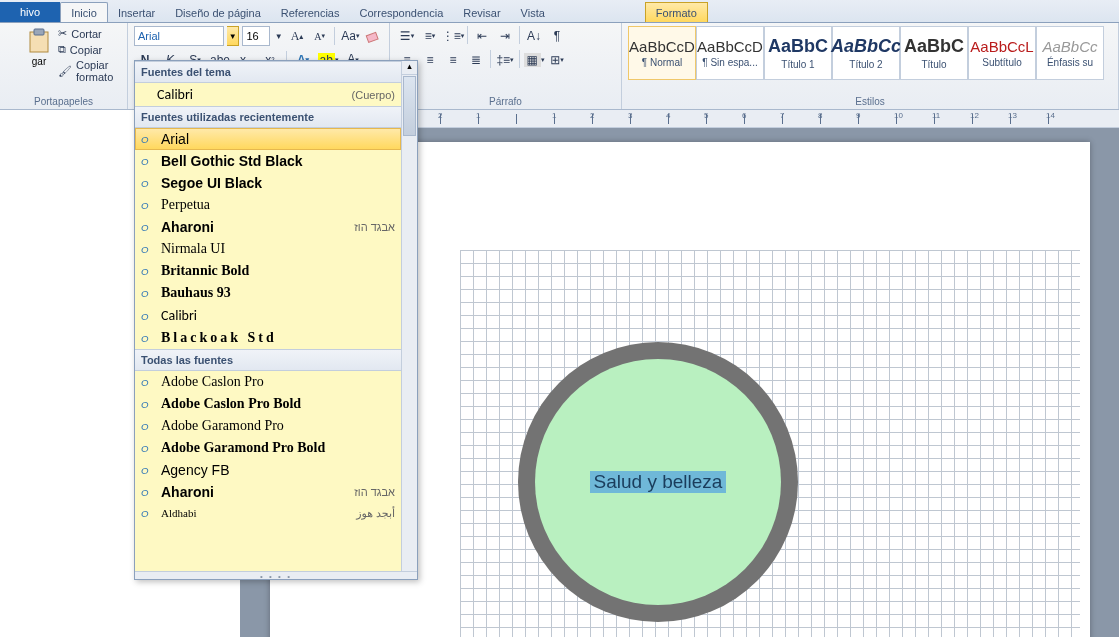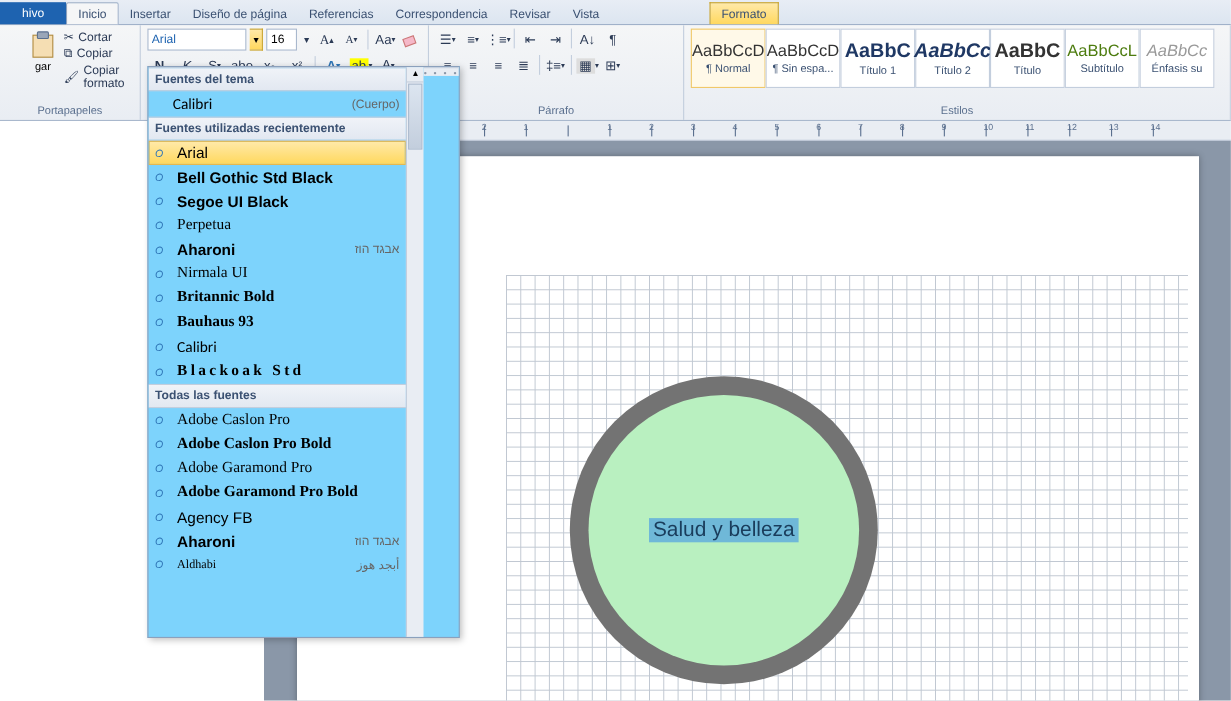--- a/index.html
+++ b/index.html
@@ -50,21 +50,21 @@
 .page { position: absolute; left: 30px; top: 14px; width: 820px; height: 1000px; background: #fff; box-shadow: 0 0 6px rgba(0,0,0,.3); }
 .grid-area { position: absolute; left: 190px; top: 108px; width: 620px; height: 520px;
   background-image: linear-gradient(#bfc7d1 1px, transparent 1px), linear-gradient(90deg, #bfc7d1 1px, transparent 1px);
   background-size: 13px 13px; }
 .shape-wrap { position: absolute; left: 248px; top: 200px; width: 280px; height: 280px; }
 .ring { width: 100%; height: 100%; border-radius: 50%; background: #737373; display: flex; align-items: center; justify-content: center; }
 .inner { width: 88%; height: 88%; border-radius: 50%; background: #b9f0c0; display: flex; align-items: center; justify-content: center; }
 .shape-text { background: #6fb8d8; color: #1a3d5c; font-size: 19px; padding: 0 4px; font-family: Arial; }
 
 
-.font-dd { position: absolute; left: 134px; top: 60px; width: 284px; height: 520px; background: #7dd3fc; border: 1px solid #8ba0bc; box-shadow: 2px 2px 6px rgba(0,0,0,.25); z-index: 100; display: flex; flex-direction: row; }
+.font-dd { position: absolute; left: 134px; top: 60px; width: 284px; height: 520px; background: #fef9c3; border: 1px solid #8ba0bc; box-shadow: 2px 2px 6px rgba(0,0,0,.25); z-index: 100; display: flex; flex-direction: column; }
 .dd-hdr { background: linear-gradient(#f0f3f8,#e2e8f1); font-size: 11px; font-weight: bold; color: #3b5172; padding: 4px 6px; border-bottom: 1px solid #c3cedd; border-top: 1px solid #c3cedd; }
 .dd-item { display: flex; align-items: center; gap: 6px; padding: 3px 6px; font-size: 14px; cursor: pointer; }
 .dd-item.sel { background: linear-gradient(#ffe9a8,#ffd85e); border: 1px solid #e6b84e; padding: 2px 5px; }
 .dd-item .hint { margin-left: auto; font-size: 11px; color: #666; }
 .tt-icon { width: 14px; height: 14px; display: inline-block; }
 .tt-icon svg { width: 14px; height: 14px; }
 .dd-scroll { width: 16px; background: #e9edf3; border-left: 1px solid #c3cedd; }
 .resize-grip { height: 8px; background: #e9edf3; border-top: 1px solid #c3cedd; text-align: center; font-size: 8px; color: #8a97a8; letter-spacing: 2px; }
 </style>
 </head>
@@ -201,21 +201,21 @@
         </div>
         <div class="style-box">
           <div class="style-sample" style="color: rgb(31, 56, 100); font-weight: bold; font-style: italic; font-size: 18px;">AaBbCc</div>
           <div class="style-name">Título 2</div>
         </div>
         <div class="style-box">
           <div class="style-sample" style="color: rgb(51, 51, 51); font-weight: bold; font-size: 18px;">AaBbC</div>
           <div class="style-name">Título</div>
         </div>
         <div class="style-box">
-          <div class="style-sample" style="color: #4d7c0f;">AaBbCcL</div>
+          <div class="style-sample" style="color: #b91c1c;">AaBbCcL</div>
           <div class="style-name">Subtítulo</div>
         </div>
         <div class="style-box">
           <div class="style-sample" style="color: rgb(153, 153, 153); font-style: italic;">AaBbCc</div>
           <div class="style-name">Énfasis su</div>
         </div>
       </div>
     <div class="group-label">Estilos</div>
   </div>
 </div>

